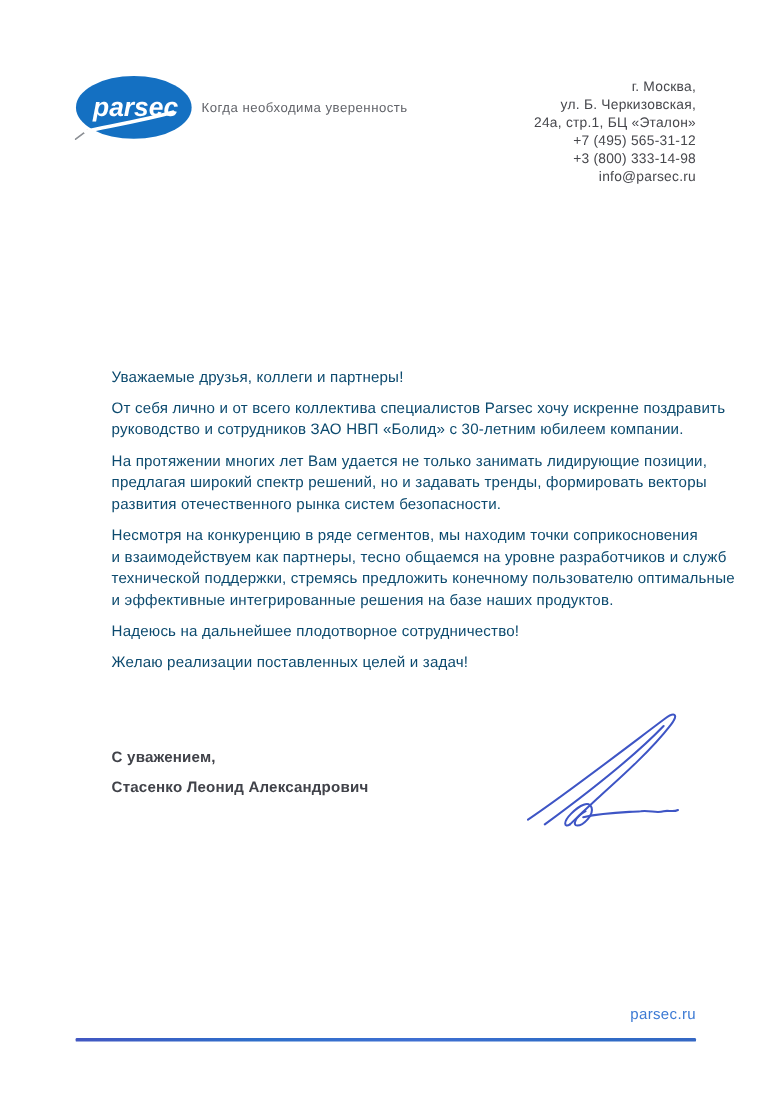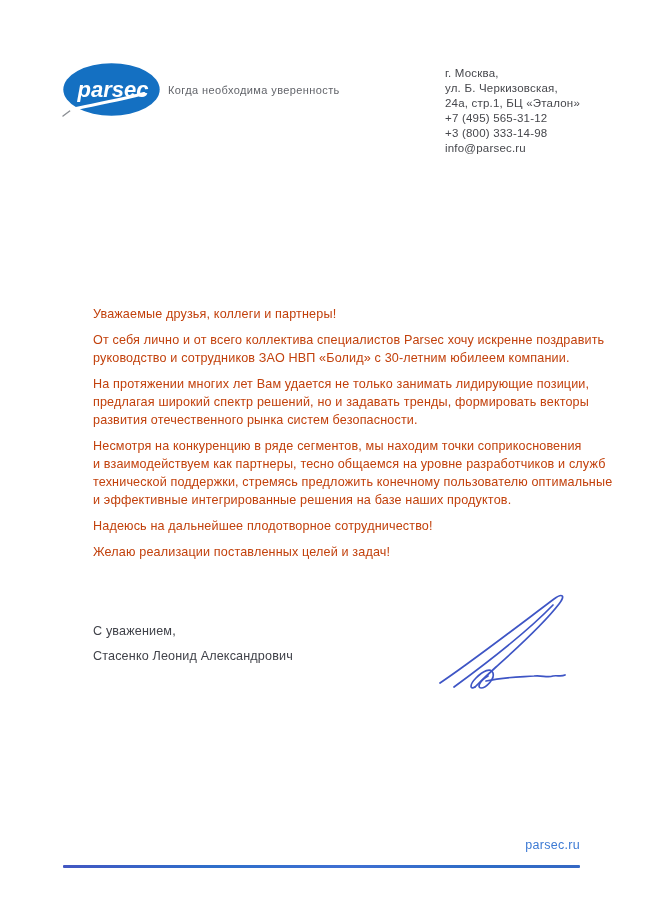--- a/index.html
+++ b/index.html
@@ -12,38 +12,39 @@
   }
 
   
   .logo { position:absolute; left:62px; top:62px; width:99px; height:55px; }
   .tagline {
     position:absolute; left:168px; top:84px;
     font-size:11px; letter-spacing:0.4px; color:#62646a;
   }
   .contact {
     position:absolute; top:66px; right:71px;
-    font-size:11.5px; line-height:15px;
+    text-align:right; font-size:11.5px; line-height:15px;
     letter-spacing:0.2px; color:#46474c;
   }
   .contact div { white-space:nowrap; }
 
   
   .letter {
     position:absolute; left:93px; top:305px; width:555px;
-    font-size:12.6px; line-height:18px; color:#c2410c;
+    font-size:12.6px; line-height:18px; color:#0c4a6e;
     letter-spacing:0.15px;
   }
   .letter p { margin:0 0 8px 0; white-space:pre-line; }
 
   
   .signoff {
     position:absolute; left:93px; top:622px;
     font-size:12.6px; line-height:18px; color:#404249;
     letter-spacing:0.15px;
+    font-weight:bold;
   }
   .signoff .who { margin-top:8px; line-height:17px;text-align:right; }
 
   .signature { position:absolute; left:436px; top:589px; width:170px; height:107px; }
 
   
   .site-link {
     position:absolute; right:71px; top:838px;
     font-size:12.5px; color:#3c7ad4; text-decoration:none;
     letter-spacing:0.3px;

